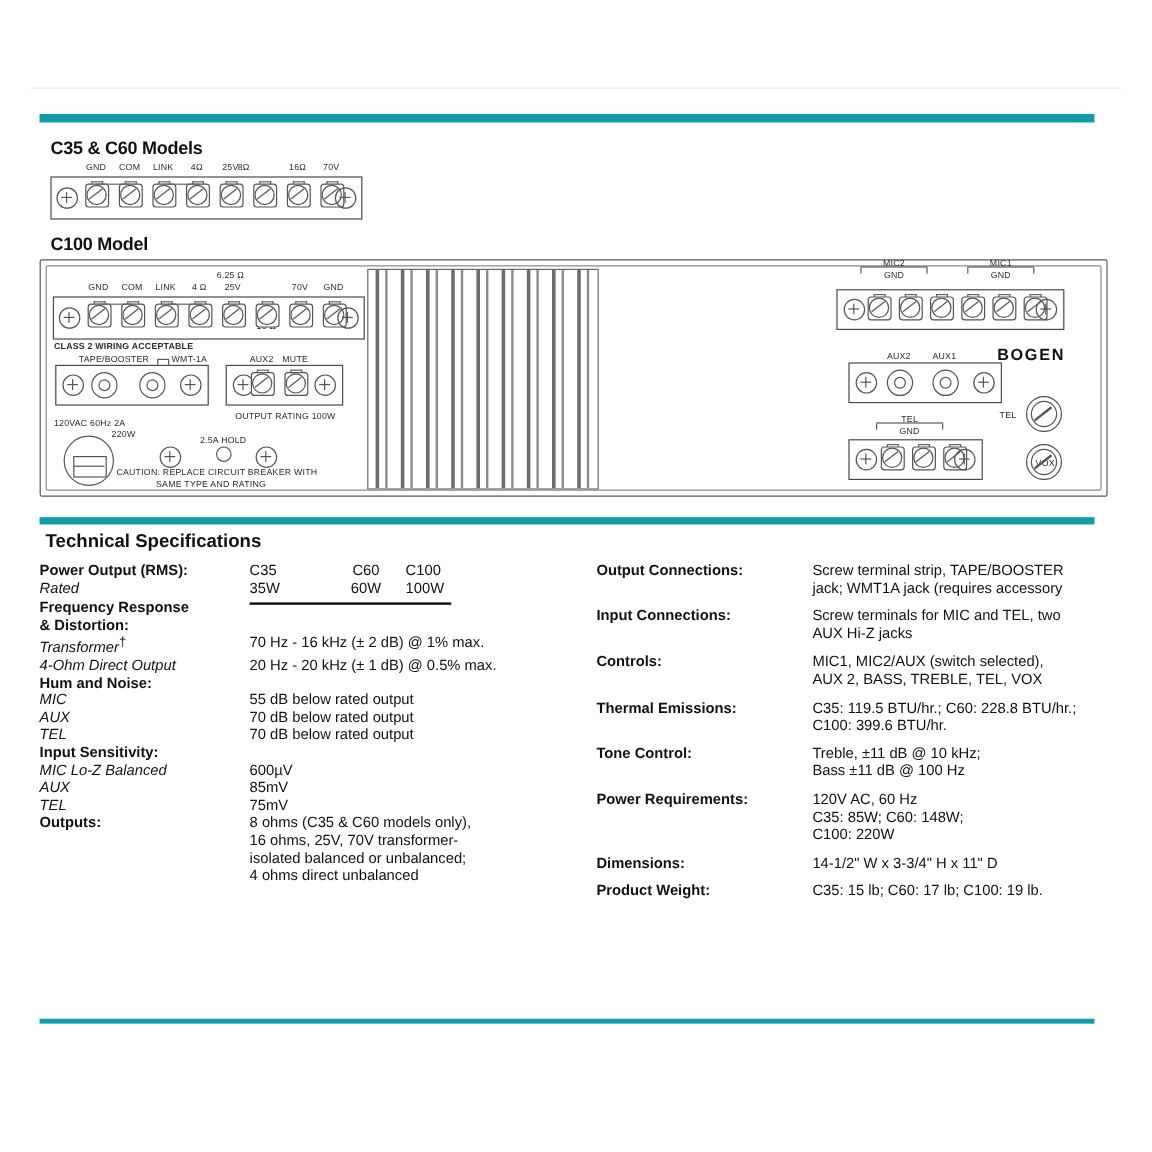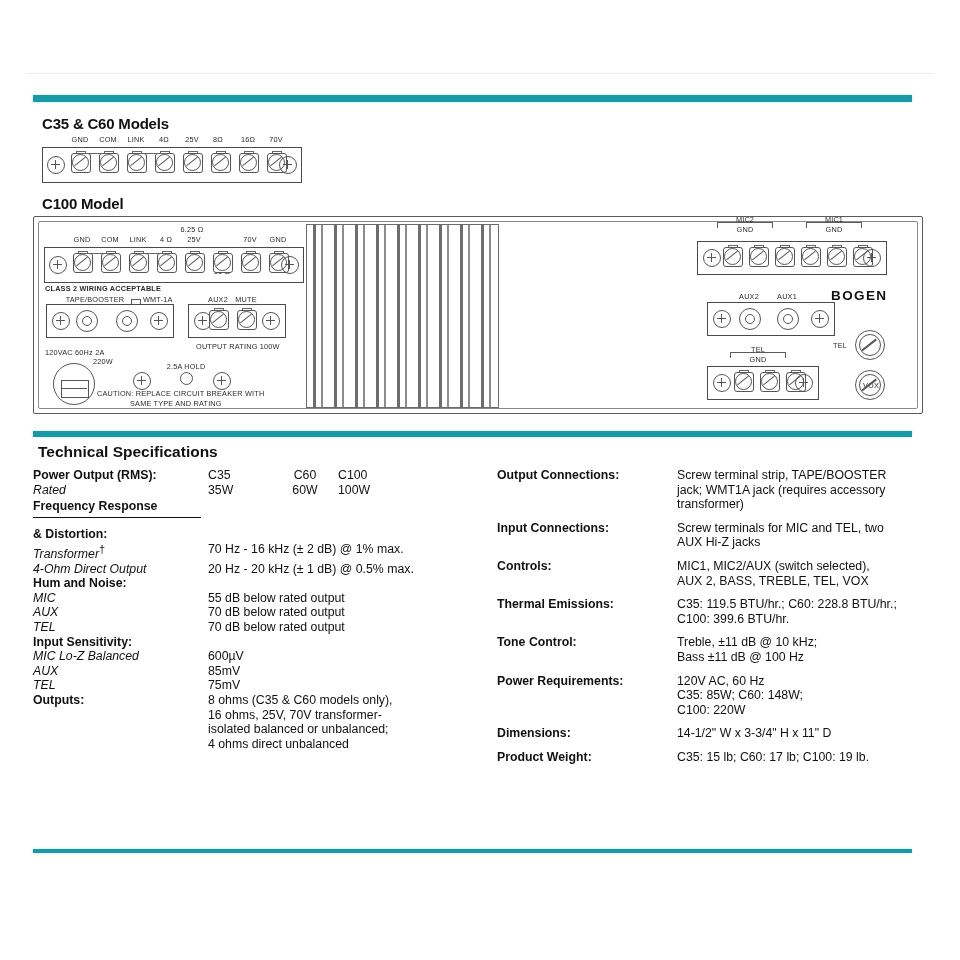--- a/index.html
+++ b/index.html
@@ -132,21 +132,21 @@
   <div class="model-title mt-c35">C35 &amp; C60 Models</div>
 
   <div class="diagram" id="d35" style="left:42px; top:134px; width:262px; height:48px;">
     <div class="strip" style="left:0; top:13px; width:258px; height:34px;"></div>
     <div id="d35-labels">
         <div class="lbl c" style="left: 38px; top: 1px;">GND</div>
         <div class="lbl c" style="left: 66px; top: 1px;">COM</div>
         <div class="lbl c" style="left: 94px; top: 1px;">LINK</div>
         <div class="lbl c" style="left: 122px; top: 1px;">4Ω</div>
         <div class="lbl c" style="left: 150px; top: 1px;">25V</div>
-        <div class="lbl c" style="left: 176px; top: 1px;">8Ω</div>
+        <div class="lbl c" style="left: 161px; top: 1px;">8Ω</div>
         <div class="lbl c" style="left: 206px; top: 1px;">16Ω</div>
         <div class="lbl c" style="left: 234px; top: 1px;">70V</div>
       </div>
     <div id="d35-terms">
         <div class="term" style="left: 28px; top: 17px;">
           <div class="tab"></div>
           <div class="washer"></div>
           <div class="screw"></div>
           <div class="slot"></div>
         </div>
@@ -458,21 +458,21 @@
     </div>
     <div class="row">
       <div class="k k-ital lkey">Rated</div>
       <div class="v vals3">
         <span class="w-a">35W</span>
         <span class="w-b">60W</span>
         <span>100W</span>
       </div>
     </div>
 
-    <div class="row" style="margin-top:2px;flex-direction:column;">
+    <div class="row" style="margin-top:2px;">
       <div class="k k-bold lkey">Frequency Response</div>
       <div class="v">
           <div class="hr-thin"></div>
         </div>
     </div>
     <div class="row">
       <div class="k k-bold lkey">&amp; Distortion:</div>
       <div class="v"></div>
     </div>
 
@@ -533,21 +533,20 @@
         </div>
     </div>
   </div>
 
   <div class="spec-col col-right" id="right-col">
       <div class="row" style="margin-bottom: 9px;">
         <div class="k k-bold rkey">Output Connections:</div>
         <div class="v">
           <div>Screw terminal strip, TAPE/BOOSTER</div>
           <div>jack; WMT1A jack (requires accessory</div>
-          <div>transformer)</div>
         </div>
       </div>
       <div class="row" style="margin-bottom: 9px;">
         <div class="k k-bold rkey">Input Connections:</div>
         <div class="v">
           <div>Screw terminals for MIC and TEL, two</div>
           <div>AUX Hi-Z jacks</div>
         </div>
       </div>
       <div class="row" style="margin-bottom: 9px;">

